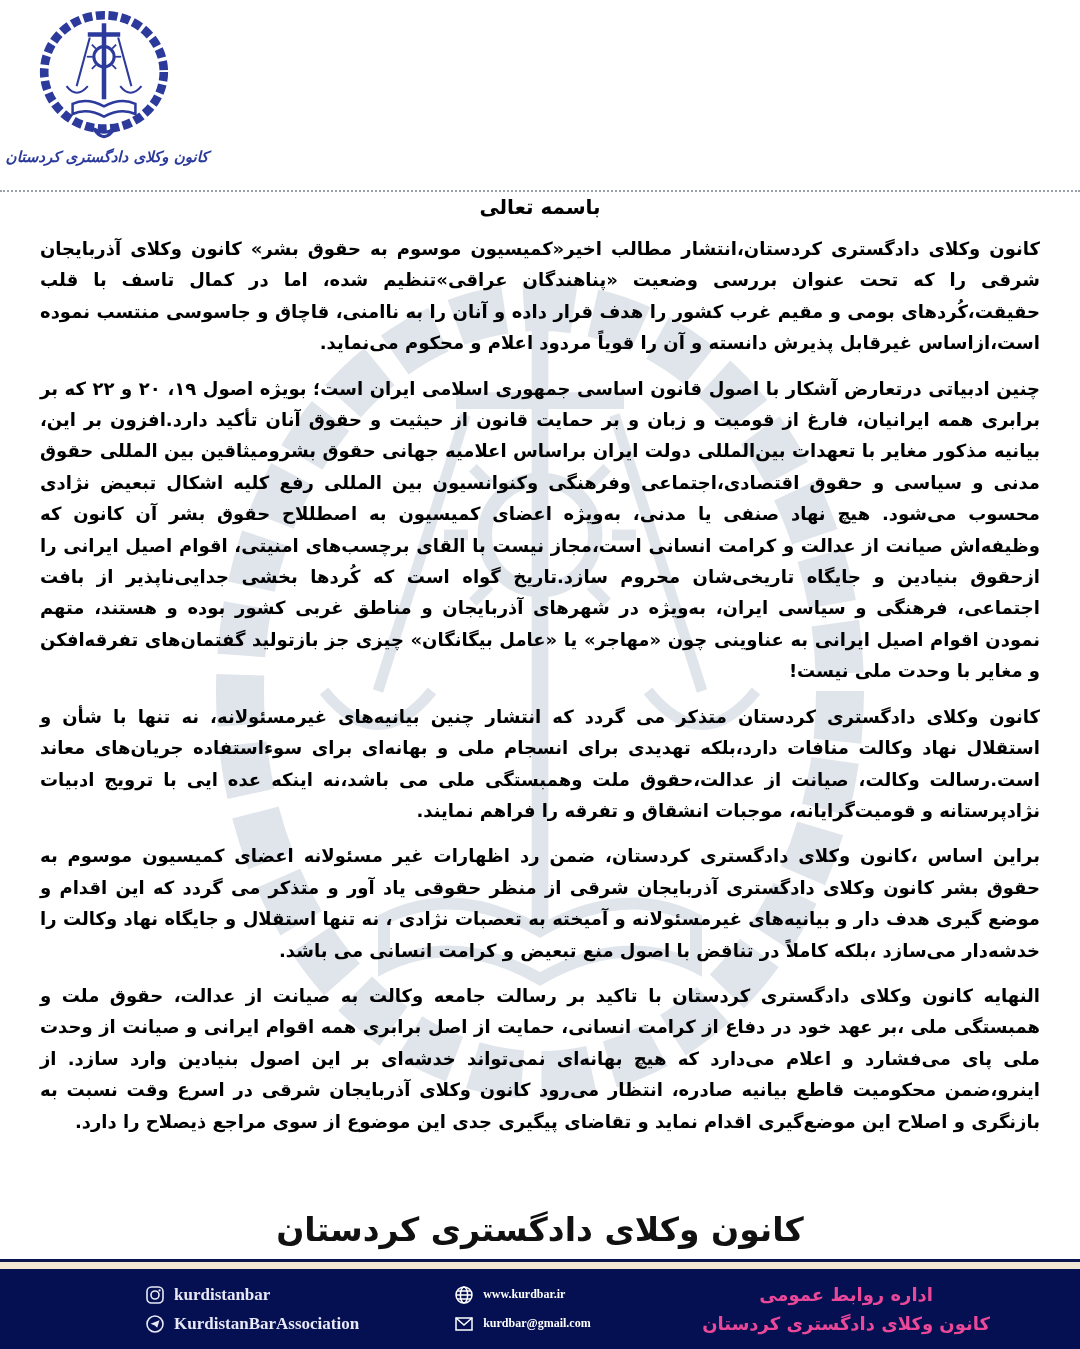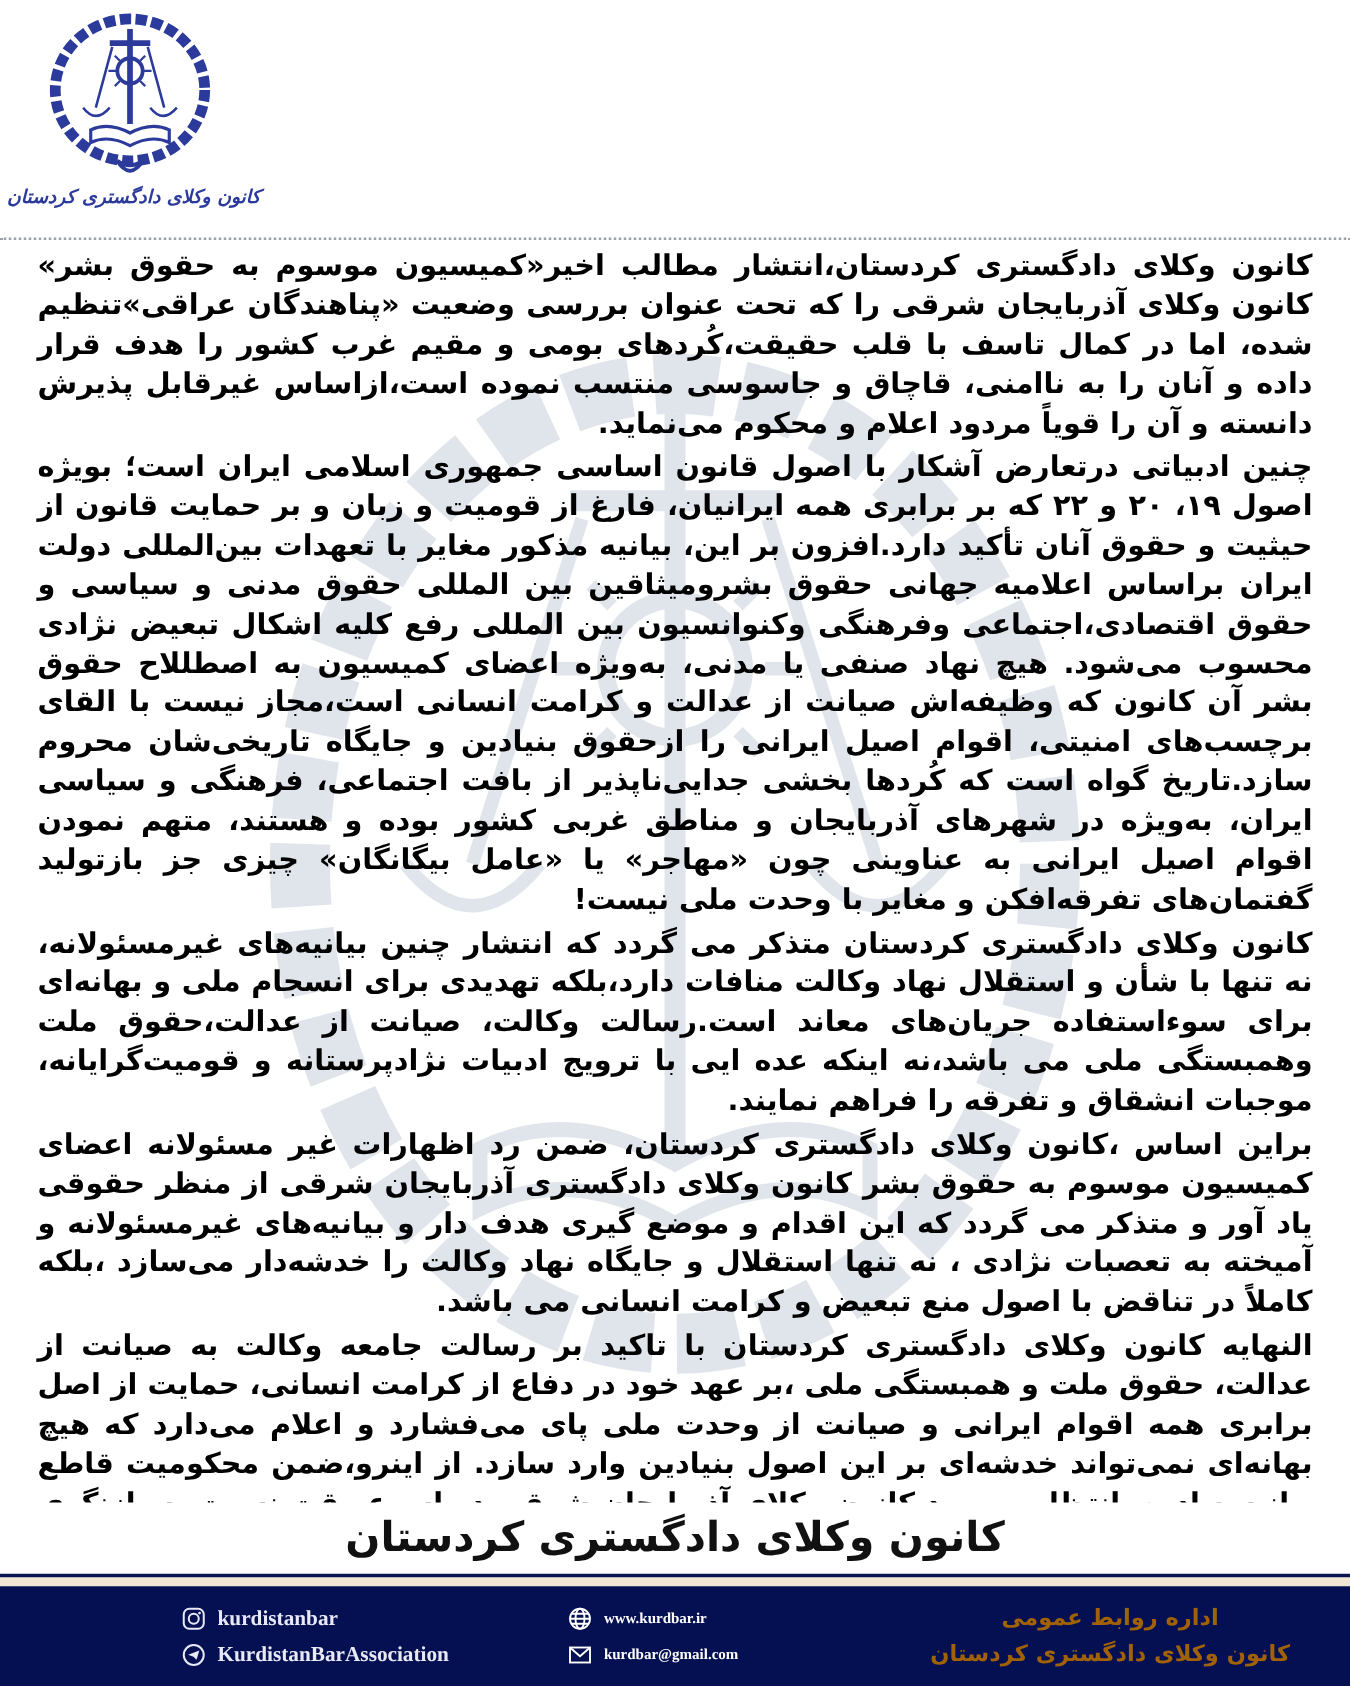--- a/index.html
+++ b/index.html
@@ -38,21 +38,21 @@
   
   .body{
     padding:2px 26px 0;height:1010px;overflow:hidden;box-sizing:border-box;
     position:relative;
   }
   .basmala{
     text-align:center;font-weight:bold;font-size:20px;margin:1px 0 2px;
     color:#000;
   }
   .body p{
-    margin:4px;font-size:23px;line-height:31.4px;font-weight:bold;color:#000;
+    margin:14px;font-size:18px;line-height:31.4px;font-weight:bold;color:#000;
     direction:rtl;text-align:justify;
   }
   
   .signature{
     text-align:center;font-weight:bold;font-size:33px;color:#111;
     margin-top:8px;
   }
   
   .footer-wrap{position:absolute;left:0;right:0;bottom:0;border-radius:16px;}
   .rule-navy{height:3px;background:#0a1550;}
@@ -65,22 +65,22 @@
   .frow{display:flex;align-items:center;gap:9px;}
   .frow svg{flex:0 0 auto;}
   .social-label{
     color:#e9e9f6;font-family:"Liberation Serif",serif;font-weight:bold;font-size:17px;
   }
   .contact-col{margin-left:95px;}
   .contact-label{
     color:#ffffff;font-family:"Liberation Serif",serif;font-weight:bold;font-size:12px;
   }
   .dept{
-    margin-left:auto;margin-right:20px;text-align:center;direction:rtl;
-    color:#a16207;font-weight:bold;line-height:29px;
+    margin-left:auto;margin-right:62px;text-align:center;direction:rtl;
+    color:#ec4899;font-weight:bold;line-height:29px;
   }
   .dept-line1{font-size:18px;}
   .dept-line2{font-size:18px;}
 </style>
 </head>
 <body>
 
 <div class="page">
 
   <svg class="watermark" viewBox="0 0 600 760" fill="none" stroke="#c7d0dd">
@@ -129,20 +129,21 @@
       <path d="M182 150 q20 26 42 0" stroke-width="4"></path>
       <path d="M150 190 q-34 -18 -62 -5 l0 20 q28 -13 62 5 q34 -18 62 -5 l0 -20 q-28 -13 -62 5 z" stroke-width="5"></path>
     </svg>
     <div class="logo-caption">کانون وکلای دادگستری کردستان</div>
 
 
     <div class="page-divider"></div>
   </div>
 
   <div class="body">
+    <div class="basmala">باسمه تعالی</div>
     <p>کانون وکلای دادگستری کردستان،انتشار مطالب اخیر«کمیسیون موسوم به حقوق بشر» کانون وکلای آذربایجان شرقی را که تحت عنوان بررسی وضعیت «پناهندگان عراقی»تنظیم شده، اما در کمال تاسف با قلب حقیقت،کُردهای بومی و مقیم غرب کشور را هدف قرار داده و آنان را به ناامنی، قاچاق و جاسوسی منتسب نموده است،ازاساس غیرقابل پذیرش دانسته و آن را قویاً مردود اعلام و محکوم می‌نماید.</p>
     <p>چنین ادبیاتی درتعارض آشکار با اصول قانون اساسی جمهوری اسلامی ایران است؛ بویژه اصول ۱۹، ۲۰ و ۲۲ که بر برابری همه ایرانیان، فارغ از قومیت و زبان و بر حمایت قانون از حیثیت و حقوق آنان تأکید دارد.افزون بر این، بیانیه مذکور مغایر با تعهدات بین‌المللی دولت ایران براساس اعلامیه جهانی حقوق بشرومیثاقین بین المللی حقوق مدنی و سیاسی و حقوق اقتصادی،اجتماعی وفرهنگی وکنوانسیون بین المللی رفع کلیه اشکال تبعیض نژادی محسوب می‌شود. هیچ نهاد صنفی یا مدنی، به‌ویژه اعضای کمیسیون به اصطللاح حقوق بشر آن کانون که وظیفه‌اش صیانت از عدالت و کرامت انسانی است،مجاز نیست با القای برچسب‌های امنیتی، اقوام اصیل ایرانی را ازحقوق بنیادین و جایگاه تاریخی‌شان محروم سازد.تاریخ گواه است که کُردها بخشی جدایی‌ناپذیر از بافت اجتماعی، فرهنگی و سیاسی ایران، به‌ویژه در شهرهای آذربایجان و مناطق غربی کشور بوده و هستند، متهم نمودن اقوام اصیل ایرانی به عناوینی چون «مهاجر» یا «عامل بیگانگان» چیزی جز بازتولید گفتمان‌های تفرقه‌افکن و مغایر با وحدت ملی نیست!</p>
     <p>کانون وکلای دادگستری کردستان متذکر می گردد که انتشار چنین بیانیه‌های غیرمسئولانه، نه تنها با شأن و استقلال نهاد وکالت منافات دارد،بلکه تهدیدی برای انسجام ملی و بهانه‌ای برای سوءاستفاده جریان‌های معاند است.رسالت وکالت، صیانت از عدالت،حقوق ملت وهمبستگی ملی می باشد،نه اینکه عده ایی با ترویج ادبیات نژادپرستانه و قومیت‌گرایانه، موجبات انشقاق و تفرقه را فراهم نمایند.</p>
     <p>براین اساس ،کانون وکلای دادگستری کردستان، ضمن رد اظهارات غیر مسئولانه اعضای کمیسیون موسوم به حقوق بشر کانون وکلای دادگستری آذربایجان شرقی از منظر حقوقی یاد آور و متذکر می گردد که این اقدام و موضع گیری هدف دار و بیانیه‌های غیرمسئولانه و آمیخته به تعصبات نژادی ، نه تنها استقلال و جایگاه نهاد وکالت را خدشه‌دار می‌سازد ،بلکه کاملاً در تناقض با اصول منع تبعیض و کرامت انسانی می باشد.</p>
     <p>النهایه کانون وکلای دادگستری کردستان با تاکید بر رسالت جامعه وکالت به صیانت  از عدالت، حقوق ملت و همبستگی ملی ،بر عهد خود در دفاع از کرامت انسانی، حمایت از اصل برابری همه اقوام ایرانی و صیانت از وحدت ملی پای می‌فشارد و اعلام می‌دارد که هیچ بهانه‌ای نمی‌تواند خدشه‌ای بر این اصول بنیادین وارد سازد. از اینرو،ضمن محکومیت قاطع بیانیه صادره، انتظار می‌رود کانون وکلای آذربایجان شرقی در اسرع وقت نسبت به بازنگری و اصلاح این موضع‌گیری اقدام نماید و تقاضای پیگیری جدی این موضوع از سوی مراجع ذیصلاح را دارد.</p>
   </div>
 
   <div class="signature">کانون وکلای دادگستری کردستان</div>
 
   <div class="footer-wrap">

